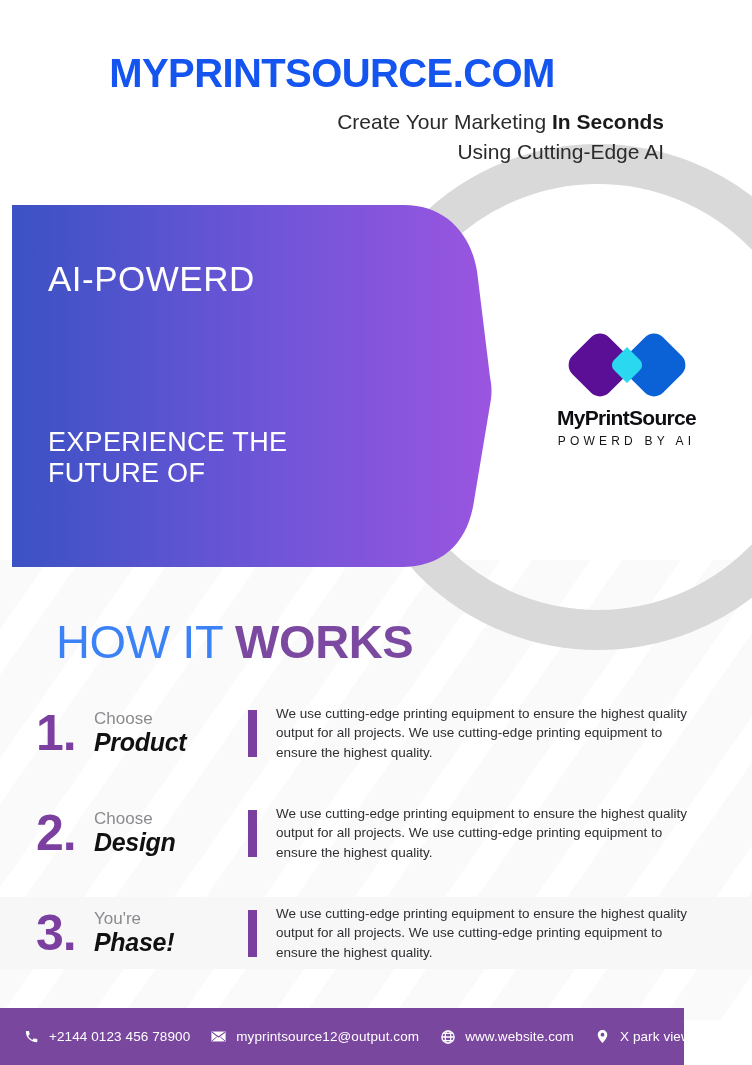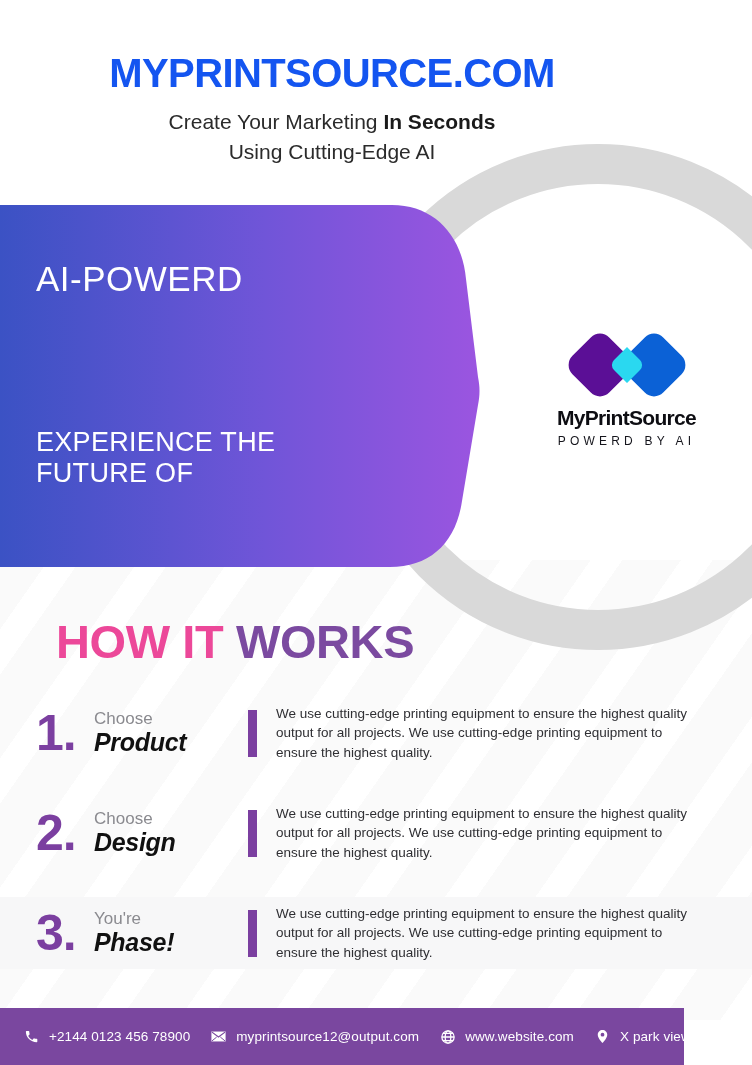--- a/index.html
+++ b/index.html
@@ -66,27 +66,28 @@
     letter-spacing: -0.6px;
     color: #1455f0;
     line-height: 1.05;
   }
   .tagline {
     margin-top: 13px;
     font-size: 21px;
     color: #2b2b2b;
     line-height: 1.42;
     font-weight: normal;
+    text-align: right;
   }
   .tagline b { font-weight: bold; color: #1a1a1a; }
 
   
   .hero {
     position: absolute;
-    left: 0;
+    left: 12px;
     top: 205px;
     width: 480px;
     height: 468px;
     z-index: 4;
   }
   .hero-shape {
     position: absolute;
     inset: 0;
     width: 480px;
     height: 362px;
@@ -155,21 +156,21 @@
   
   .section-heading {
     position: absolute;
     left: 56px;
     top: 618px;
     font-size: 47px;
     letter-spacing: -0.4px;
     line-height: 1;
     z-index: 5;
   }
-  .sh-light { color: #ec4899; font-weight: bold; }
+  .sh-light { color: #3b82f6; font-weight: normal; }
   .sh-bold  { color: #7b4aa0; font-weight: bold; text-align: right; }
 
   .steps {
     position: absolute;
     left: 0;
     top: 697px;
     width: 752px;
     z-index: 5;
   }
   .step {

